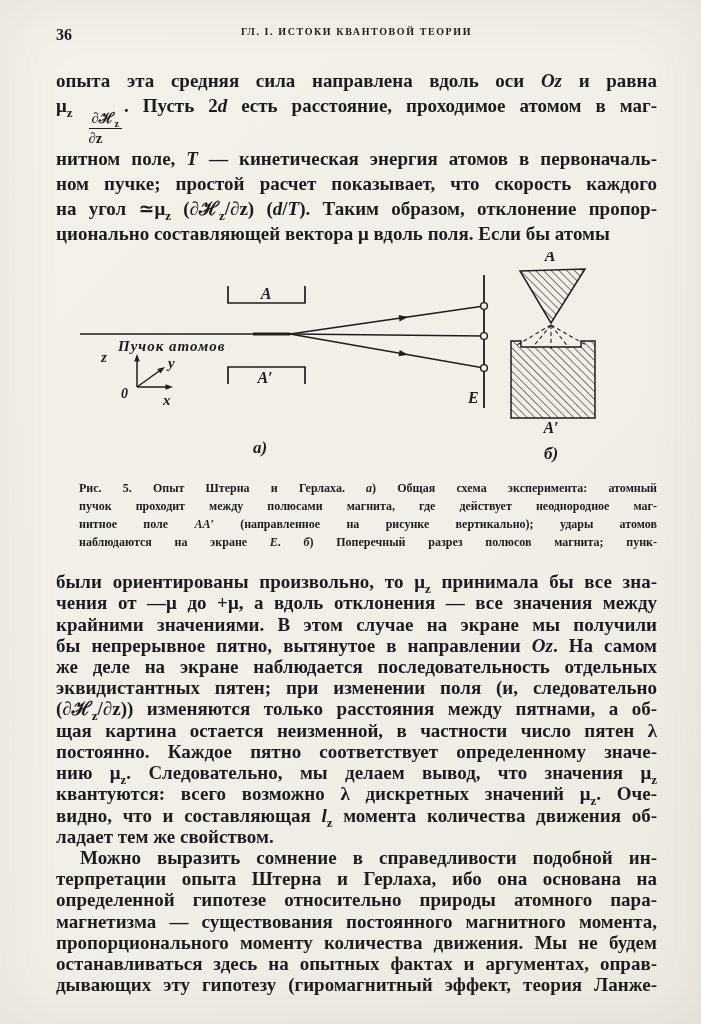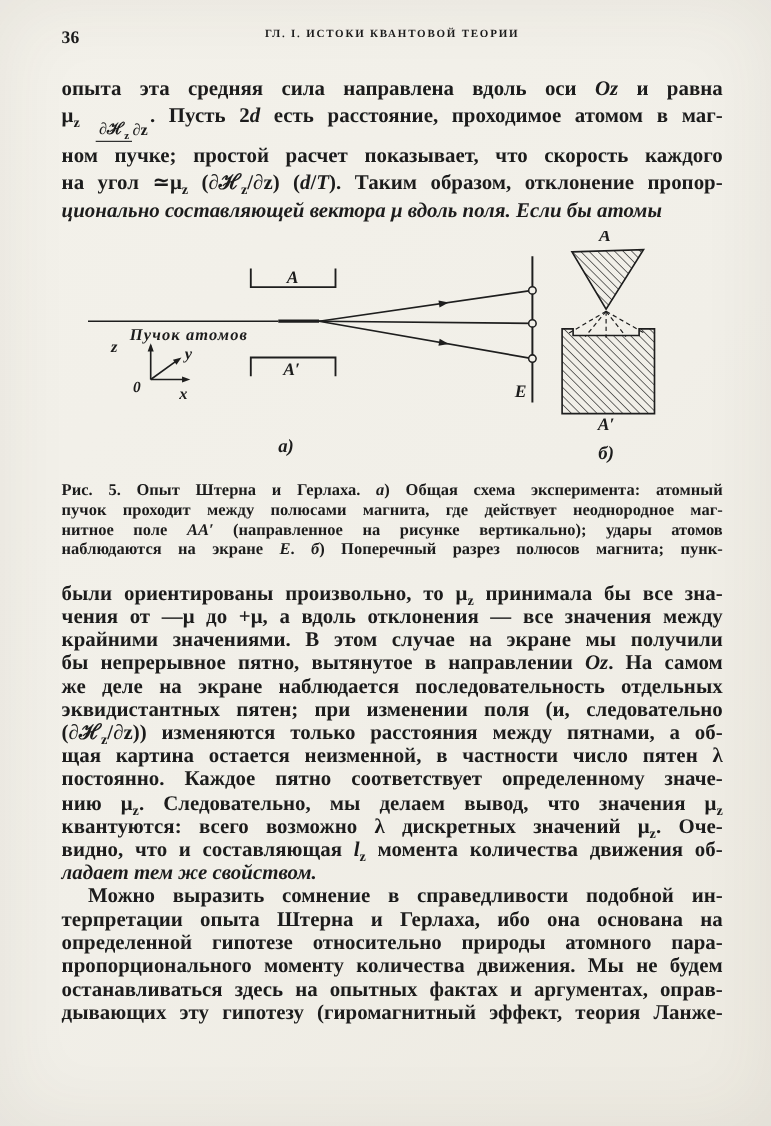--- a/index.html
+++ b/index.html
@@ -19,53 +19,54 @@
   .header{position:relative;padding-top:26px;font-size:15px;height:19px;}
   .pageno{position:absolute;left:0;top:26px;font-size:16px;}
   .rtitle{text-align:center;letter-spacing:1.6px;font-size:10px;}
   
   .para{font-size:19px;}
   .p-top{margin-top:23px;line-height:25px;}
   .p-mid{margin-top:20px;line-height:21.2px;}
   .p-bot{line-height:21.2px;}
   .p-bot .tl:first-child{text-indent:24px;}
   .tl{text-align:justify;text-align-last:justify;text-justify:inter-word;}
-  .tl.tl-last.la-left{text-align-last:left;font-style:italic;}
+  .tl.tl-last.la-left{text-align-last:left;}
   .tl.tl-last.la-center{text-align-last:center;}
   sub{font-size:0.68em;line-height:0;}
   
-  .frac{display:inline-flex;flex-direction:row;text-align:center;
+  .frac{display:inline-flex;flex-direction:column;text-align:center;
         vertical-align:-0.75em;font-size:0.78em;line-height:1.12;margin:0 2px;}
   .frac .fn{border-bottom:1.4px solid currentColor;padding:0 3px 1px;}
   .frac .fd{padding-top:1px;}
   
   .fig{margin-top:6px;height:217px;}
   .fig svg{display:block;}
   .fig text{font-family:"Liberation Serif","DejaVu Serif",serif;
             font-style:italic;font-weight:600;fill:#1c1c1c;}
   
-  .caption{margin-top:10px;font-size:15px;line-height:18px;}
+  .caption{margin-top:10px;font-size:12px;line-height:18px;margin-left:23px;}
 </style>
 </head>
 <body>
 
 <div class="page">
   <div class="col">
 
     <div class="header">
       <span class="pageno">36</span>
       <div class="rtitle">ГЛ. I. ИСТОКИ КВАНТОВОЙ ТЕОРИИ</div>
     </div>
 
     <div class="para p-top">
         <div class="tl">опыта эта средняя сила направлена вдоль оси <i>Oz</i> и равна</div>
         <div class="tl">μ<sub>z</sub> <span class="frac">
             <span class="fn">∂ℋ<sub>z</sub></span>
             <span class="fd">∂z</span>
           </span>. Пусть 2<i>d</i> есть расстояние, проходимое атомом в маг-</div>
+        <div class="tl">нитном поле, <i>T</i> — кинетическая энергия атомов в первоначаль-</div>
         <div class="tl">ном пучке; простой расчет показывает, что скорость каждого</div>
         <div class="tl">на угол ≃μ<sub>z</sub> (∂ℋ<sub>z</sub>/∂z) (<i>d</i>/<i>T</i>). Таким образом, отклонение пропор-</div>
         <div class="tl tl-last la-left">ционально составляющей вектора μ вдоль поля. Если бы атомы</div>
       </div>
 
     <div class="fig">
       <svg width="601" height="217" viewBox="58 254 601 217">
         <defs>
           <pattern id="hatch" patternUnits="userSpaceOnUse" width="5.5" height="5.5" patternTransform="rotate(-45)">
             <line x1="0" y1="0" x2="0" y2="5.5" stroke="#242424" stroke-width="1.2"></line>
@@ -147,19 +148,20 @@
         <div class="tl">нию μ<sub>z</sub>. Следовательно, мы делаем вывод, что значения μ<sub>z</sub></div>
         <div class="tl">квантуются: всего возможно λ дискретных значений μ<sub>z</sub>. Оче-</div>
         <div class="tl">видно, что и составляющая <i>l</i><sub>z</sub> момента количества движения об-</div>
         <div class="tl tl-last la-left">ладает тем же свойством.</div>
       </div>
 
     <div class="para p-bot">
         <div class="tl">Можно выразить сомнение в справедливости подобной ин-</div>
         <div class="tl">терпретации опыта Штерна и Герлаха, ибо она основана на</div>
         <div class="tl">определенной гипотезе относительно природы атомного пара-</div>
+        <div class="tl">магнетизма — существования постоянного магнитного момента,</div>
         <div class="tl">пропорционального моменту количества движения. Мы не будем</div>
         <div class="tl">останавливаться здесь на опытных фактах и аргументах, оправ-</div>
         <div class="tl">дывающих эту гипотезу (гиромагнитный эффект, теория Ланже-</div>
       </div>
 
   </div>
 </div>
 
 </body></html>

